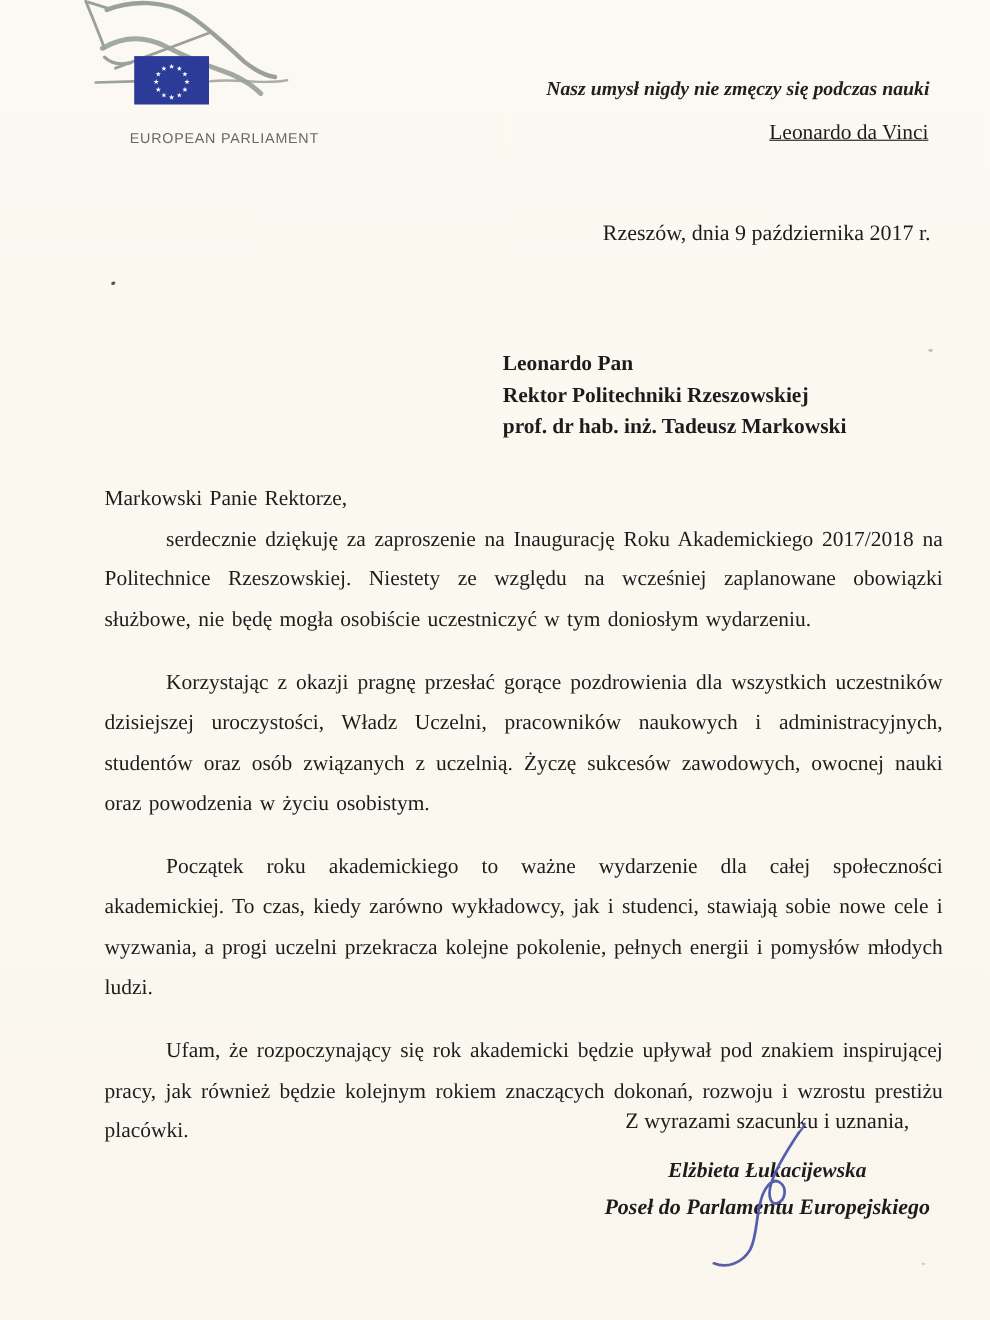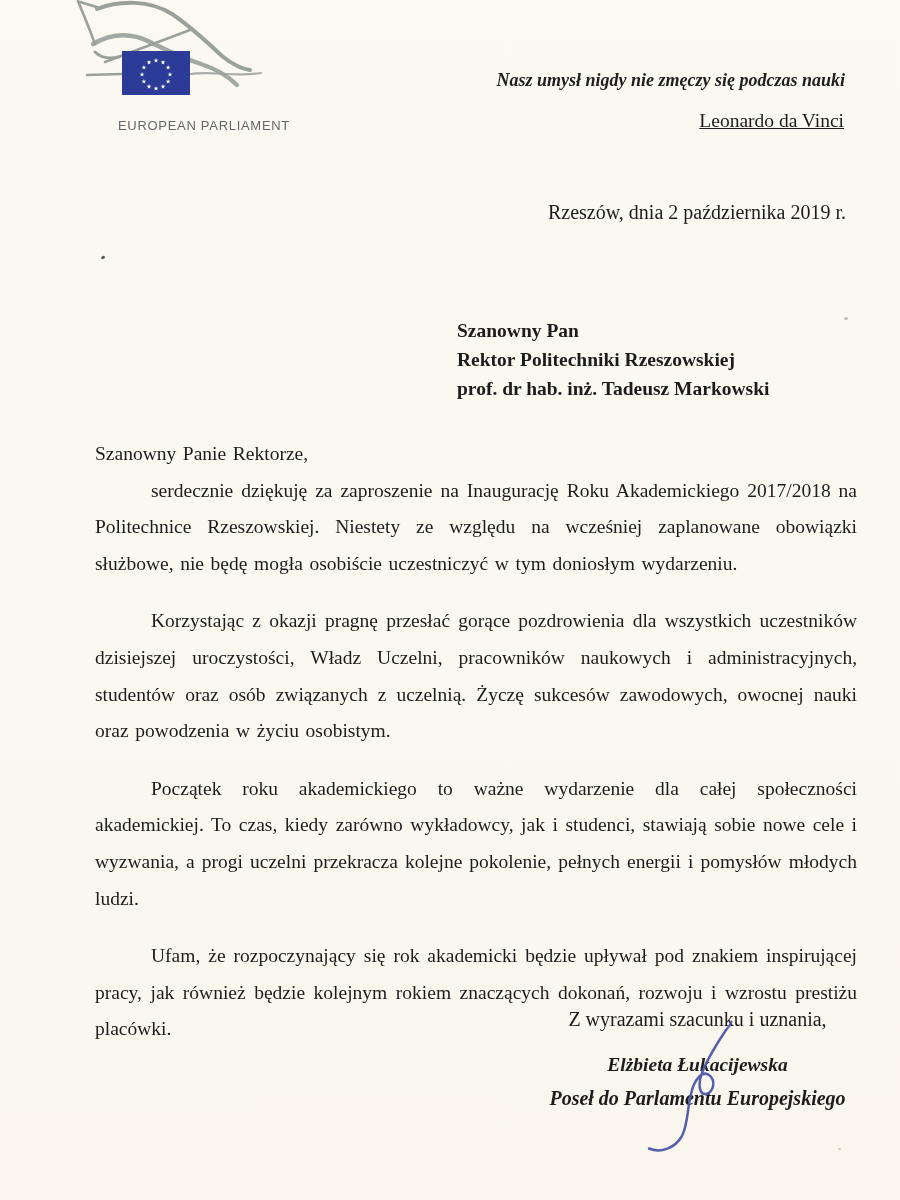--- a/index.html
+++ b/index.html
@@ -128,30 +128,30 @@
             <path d="M0,-2.6 L0.58,-0.8 2.47,-0.8 0.94,0.31 1.53,2.1 0,0.99 -1.53,2.1 -0.94,0.31 -2.47,-0.8 -0.58,-0.8 Z"></path>
           </g>
       </g>
     </g>
   </svg>
   <div class="logo-label">EUROPEAN PARLIAMENT</div>
 
   <div class="quote">Nasz umysł nigdy nie zmęczy się podczas nauki</div>
   <div class="quote-author">Leonardo da Vinci</div>
 
-  <div class="dateline">Rzeszów, dnia 2 października 2019 r.</div>
+  <div class="dateline">Rzeszów, dnia 9 października 2017 r.</div>
 
   <div class="recipient">
-    <div>Szanowny Pan</div>
+    <div>Leonardo Pan</div>
     <div>Rektor Politechniki Rzeszowskiej</div>
     <div>prof. dr hab. inż. Tadeusz Markowski</div>
   </div>
 
   <div class="letter-body">
-    <div class="salutation">Szanowny Panie Rektorze,</div>
+    <div class="salutation">Markowski Panie Rektorze,</div>
     <p class="first">serdecznie dziękuję za zaproszenie na Inaugurację Roku Akademickiego 2017/2018 na Politechnice Rzeszowskiej. Niestety ze względu na wcześniej zaplanowane obowiązki służbowe, nie będę mogła osobiście uczestniczyć w tym doniosłym wydarzeniu.</p>
     <p>Korzystając z okazji pragnę przesłać gorące pozdrowienia dla wszystkich uczestników dzisiejszej uroczystości, Władz Uczelni, pracowników naukowych i administracyjnych, studentów oraz osób związanych z uczelnią. Życzę sukcesów zawodowych, owocnej nauki oraz powodzenia w życiu osobistym.</p>
     <p>Początek roku akademickiego to ważne wydarzenie dla całej społeczności akademickiej. To czas, kiedy zarówno wykładowcy, jak i studenci, stawiają sobie nowe cele i wyzwania, a progi uczelni przekracza kolejne pokolenie, pełnych energii i pomysłów młodych ludzi.</p>
     <p>Ufam, że rozpoczynający się rok akademicki będzie upływał pod znakiem inspirującej pracy, jak również będzie kolejnym rokiem znaczących dokonań, rozwoju i wzrostu prestiżu placówki.</p>
   </div>
 
   <div class="closing">
     <div class="valediction">Z wyrazami szacunku i uznania,</div>
     <div class="signer-name">Elżbieta Łukacijewska</div>
     <div class="signer-title">Poseł do Parlamentu Europejskiego</div>

